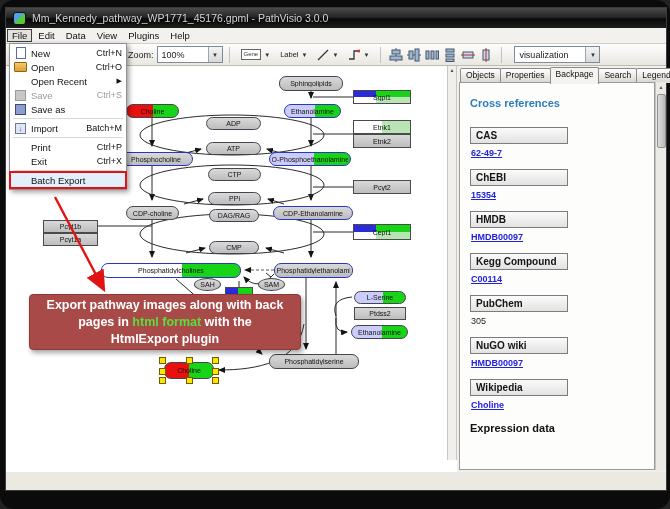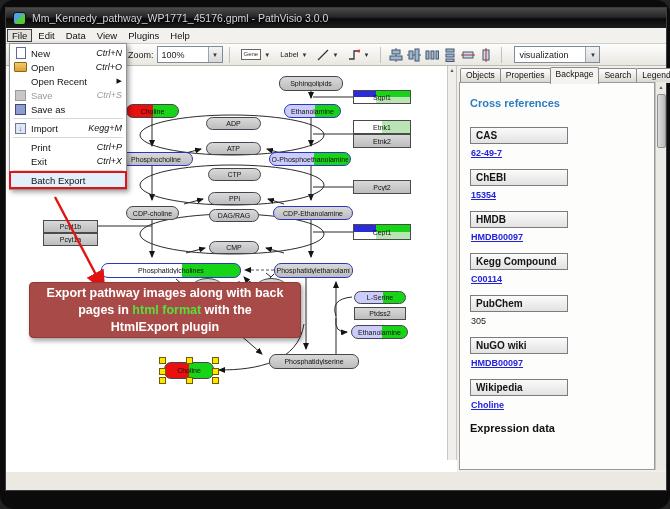--- a/index.html
+++ b/index.html
@@ -55,32 +55,32 @@
   .fill-redgreen{background:linear-gradient(90deg,#ea1010 0 50%,#17d417 50% 100%);}
   .fill-lavgreen{background:linear-gradient(90deg,#ccccfa 0 55%,#17d417 55% 100%);}
   .fill-whitegreen{background:linear-gradient(90deg,#ffffff 0 58%,#17d417 58% 100%);}
   .fill-genewhitegreen{background:linear-gradient(90deg,#ffffff 0 50%,#b9e4b4 50% 100%);}
   .fill-bluegreen{background:linear-gradient(90deg,#2b2bd8 0 45%,#17d417 45% 100%);}
   .fill-quad{background-image:linear-gradient(90deg,#2b2bd8 0 40%,#17d417 40% 100%),linear-gradient(90deg,#ffffff 0 40%,#b9e4b4 40% 100%);
     background-size:100% 50%,100% 50%;background-position:top,bottom;background-repeat:no-repeat;}
   .handle{position:absolute;width:5px;height:5px;background:#ffe400;border:1px solid #6f5c00;z-index:3;}
 
   
-  #callout{position:absolute;left:23px;top:216px;width:270px;height:54px;background:#a84a48;border:1px solid #8d3a38;border-radius:4px;
+  #callout{position:absolute;left:23px;top:228px;width:270px;height:54px;background:#a84a48;border:1px solid #8d3a38;border-radius:4px;
     box-shadow:2px 3px 5px rgba(0,0,0,.35);z-index:7;display:flex;flex-direction:column;align-items:center;justify-content:center;
     color:#fff;font-weight:bold;font-size:12.5px;line-height:17px;text-align:center;}
   #callout .green{color:#58e03a;}
 
   
   #file-menu{position:absolute;left:3px;top:35px;width:114px;background:#fff;border:1px solid #919191;
     box-shadow:2px 2px 5px rgba(0,0,0,.4);padding:2px 1px;z-index:50;font-size:9.5px;color:#111;}
   .mi{display:flex;align-items:center;height:14px;padding:0 3px;position:relative;}
   .mi .micon{width:13px;height:11px;margin-right:4px;display:flex;align-items:center;justify-content:center;flex:0 0 13px;}
   .mi .mlabel{flex:1;white-space:nowrap;}
-  .mi .mshortcut{margin-left:4px;font-size:9px;font-style:italic;}
+  .mi .mshortcut{margin-left:4px;font-size:9px;}
   .mi .msub{font-size:7px;}
   .mi.disabled{color:#9b9b9b;}
   .mi.highlight{background:#e4effc;outline:2px solid #e21313;}
   .msep{height:1px;background:#d8d8d8;margin:2px 2px;}
   .ic-new{width:8px;height:10px;background:#fff;border:1px solid #5a6a9a;}
   .ic-open{width:11px;height:8px;background:linear-gradient(#f6c96d,#dfa032);border:1px solid #8d6513;border-radius:1px;}
   .ic-save{width:9px;height:9px;background:#8d9cd1;border:1px solid #3c4a77;}
   .ic-save.dis{background:#c7c7c7;border-color:#9a9a9a;}
   .ic-port{width:9px;height:9px;background:#dfe6f2;border:1px solid #6a7a9a;display:flex;align-items:center;justify-content:center;
     font-size:7px;line-height:7px;color:#1d3db0;font-weight:bold;}
@@ -428,21 +428,21 @@
             <span class="ic-save"></span>
           </span>
           <span class="mlabel">Save as</span>
         </div>
         <div class="msep"></div>
         <div class="mi">
           <span class="micon">
             <span class="ic-port">↓</span>
           </span>
           <span class="mlabel">Import</span>
-          <span class="mshortcut">Kegg+M</span>
+          <span class="mshortcut">Batch+M</span>
         </div>
         <div class="msep"></div>
         <div class="mi">
           <span class="micon"></span>
           <span class="mlabel">Print</span>
           <span class="mshortcut">Ctrl+P</span>
         </div>
         <div class="mi">
           <span class="micon"></span>
           <span class="mlabel">Exit</span>

